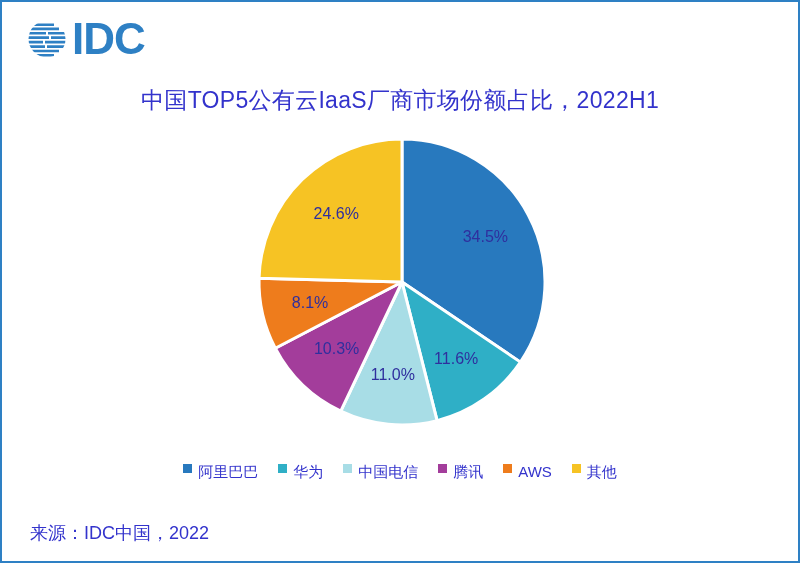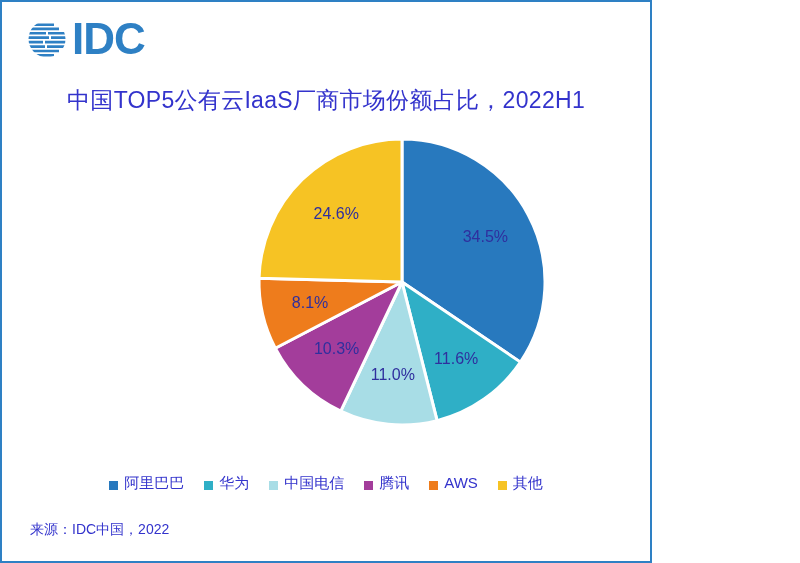--- a/index.html
+++ b/index.html
@@ -5,21 +5,21 @@
   html, body {
     margin: 0;
     padding: 0;
     background: #ffffff;
   }
   body {
     font-family: "Liberation Sans", "DejaVu Sans", sans-serif;
   }
   #page {
     position: relative;
-    width: 652px;
+    width: 800px;
     height: 563px;
     box-sizing: border-box;
     background: #ffffff;
     border: 2px solid #2E80C4;
     overflow: hidden;
   }
 
   
   .logo-wrap {
     position: absolute;
@@ -75,44 +75,43 @@
     left: 0;
     top: 462px;
     width: 100%;
     display: flex;
     justify-content: center;
     align-items: center;
     gap: 20px;
   }
   .legend-item {
     display: flex;
-    align-items: flex-end;
+    align-items: flex-start;
     gap: 6px;
-    margin-top: 11px;
   }
   .legend-swatch {
     width: 9px;
     height: 9px;
     flex: 0 0 auto;
     display: block;
   }
   .legend-label {
     font-size: 15px;
     color: #3333CC;
     line-height: 1;
     white-space: nowrap;
     font-family: "Liberation Sans", "DejaVu Sans", sans-serif;
   }
 
   
   .source-note {
     position: absolute;
     left: 28px;
     top: 519px;
-    font-size: 14px;
+    font-size: 18px;
     color: #3333CC;
     font-family: "Liberation Sans", "DejaVu Sans", sans-serif;
   }
 </style>
 </head>
 <body>
 
 <div id="page">
 
   <div class="logo-wrap">

